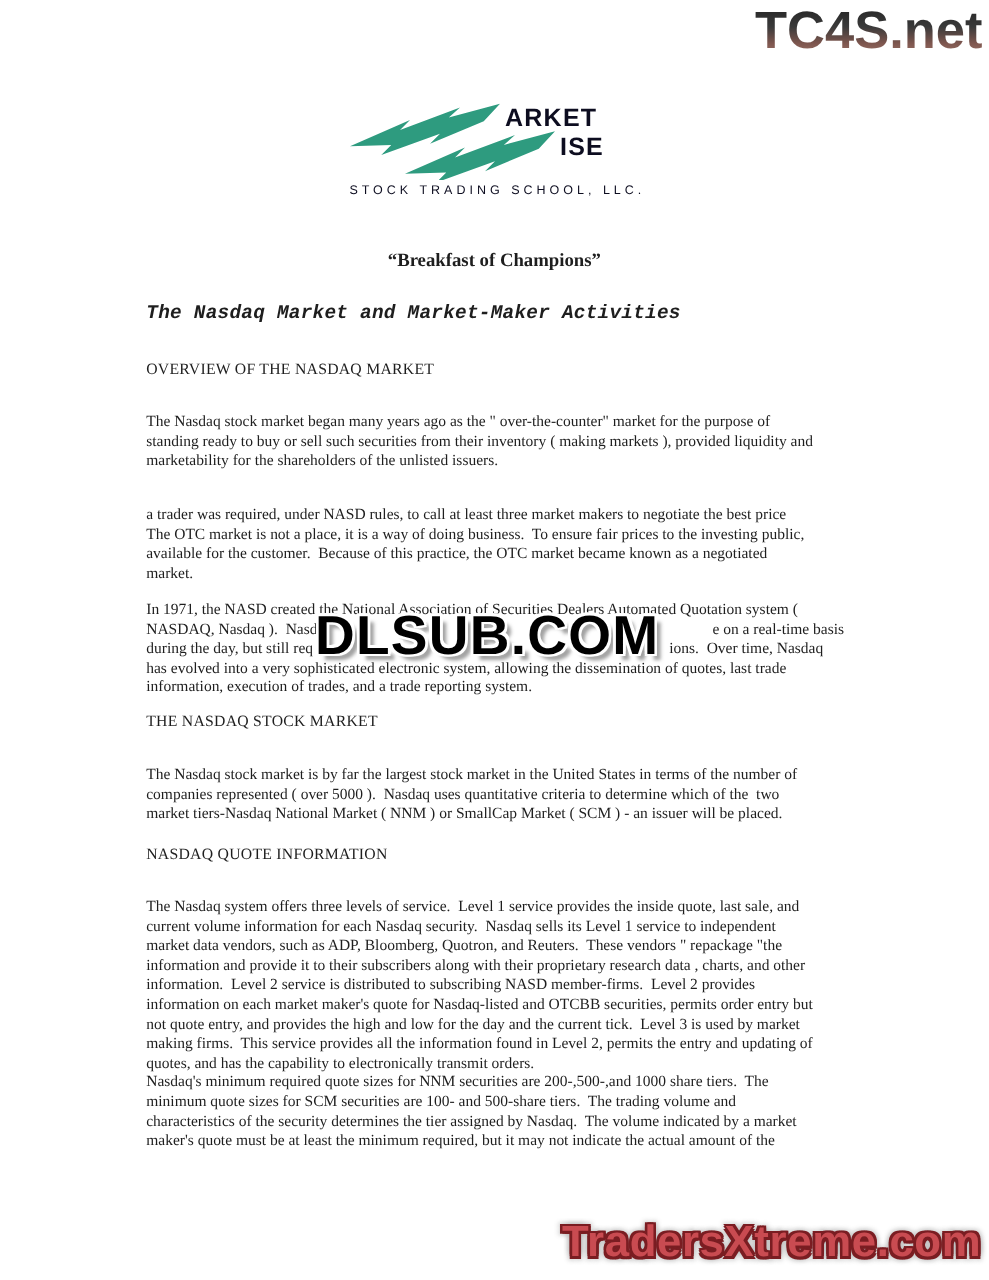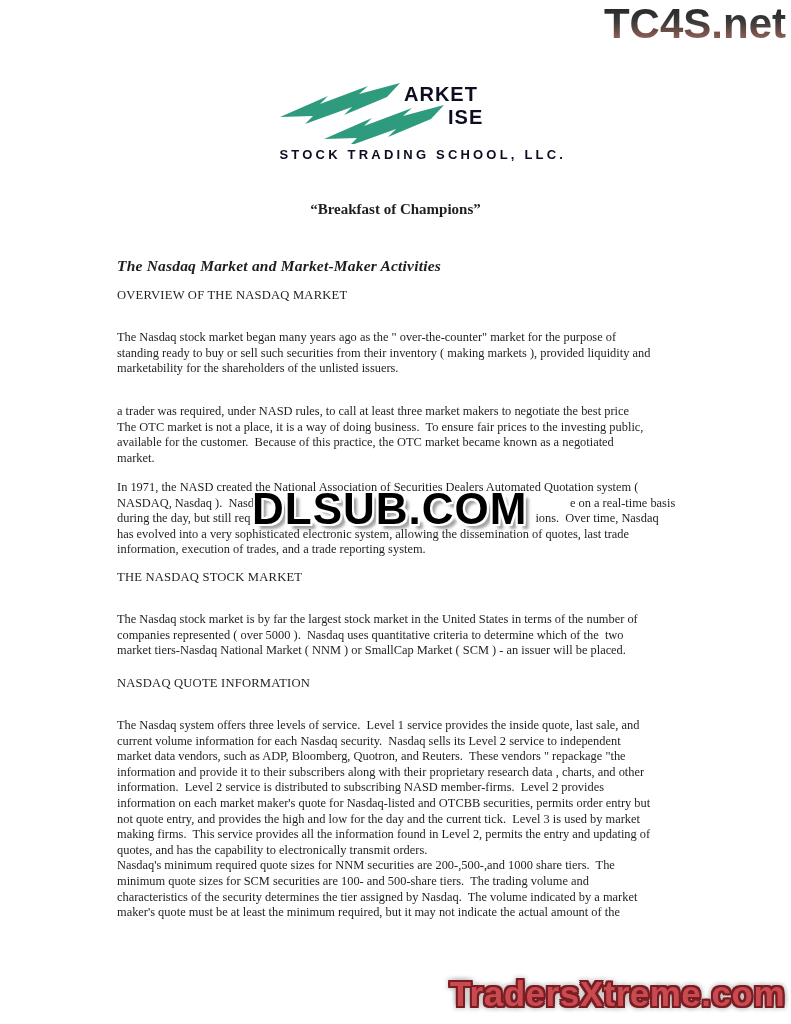--- a/index.html
+++ b/index.html
@@ -17,33 +17,33 @@
     background:linear-gradient(180deg,#1f1f1f 0%,#3a3a3a 45%,#7d564e 72%,#a87c71 100%);
     -webkit-background-clip:text;background-clip:text;
     -webkit-text-fill-color:transparent;color:#4a3a38;
   }
 
   
   .logo{top:82px;left:50%;transform:translateX(-50%);width:232px;text-align:center;}
   .logo svg{display:block;}
   .logo .tagline{
     margin-top:3px;font-family:"Liberation Sans", sans-serif;
-    font-weight:bold;font-size:13px;letter-spacing:3.2px;white-space:nowrap;text-align:center;
+    font-weight:normal;font-size:10px;letter-spacing:3.2px;white-space:nowrap;text-align:center;
   }
   .logo-word{
     font-family:"Liberation Sans", sans-serif;font-weight:bold;font-size:20px;letter-spacing:1px;
   }
 
   .quote-title{
     top:201px;left:0;width:100%;text-align:center;
     font-weight:bold;font-size:15px;
   }
   .main-heading{
-    top:257px;left:117px;
-    font-family:Liberation Serif, serif;
+    top:241px;left:117px;
+    font-family:Liberation Mono, monospace;
     font-weight:bold;font-style:italic;font-size:15.5px;letter-spacing:0.2px;
   }
   .sec-heading{
     left:117px;font-size:12.6px;letter-spacing:0.2px;
   }
   .para{left:117px;}
   .para .line{white-space:pre;font-size:12.4px;line-height:15.6px;}
 
   
   .wm-center{
@@ -110,21 +110,21 @@
 <div class="abs sec-heading" style="top:570px">THE NASDAQ STOCK MARKET</div>
 <div class="abs para" style="top:612px">
     <div class="line">The Nasdaq stock market is by far the largest stock market in the United States in terms of the number of</div>
     <div class="line">companies represented ( over 5000 ).  Nasdaq uses quantitative criteria to determine which of the  two</div>
     <div class="line">market tiers-Nasdaq National Market ( NNM ) or SmallCap Market ( SCM ) - an issuer will be placed.</div>
   </div>
 
 <div class="abs sec-heading" style="top:676px">NASDAQ QUOTE INFORMATION</div>
 <div class="abs para" style="top:718px">
     <div class="line">The Nasdaq system offers three levels of service.  Level 1 service provides the inside quote, last sale, and</div>
-    <div class="line">current volume information for each Nasdaq security.  Nasdaq sells its Level 2 service to independent</div>
+    <div class="line">current volume information for each Nasdaq security.  Nasdaq sells its Level 1 service to independent</div>
     <div class="line">market data vendors, such as ADP, Bloomberg, Quotron, and Reuters.  These vendors " repackage "the</div>
     <div class="line">information and provide it to their subscribers along with their proprietary research data , charts, and other</div>
     <div class="line">information.  Level 2 service is distributed to subscribing NASD member-firms.  Level 2 provides</div>
     <div class="line">information on each market maker's quote for Nasdaq-listed and OTCBB securities, permits order entry but</div>
     <div class="line">not quote entry, and provides the high and low for the day and the current tick.  Level 3 is used by market</div>
     <div class="line">making firms.  This service provides all the information found in Level 2, permits the entry and updating of</div>
     <div class="line">quotes, and has the capability to electronically transmit orders.</div>
     <div class="line">Nasdaq's minimum required quote sizes for NNM securities are 200-,500-,and 1000 share tiers.  The</div>
     <div class="line">minimum quote sizes for SCM securities are 100- and 500-share tiers.  The trading volume and</div>
     <div class="line">characteristics of the security determines the tier assigned by Nasdaq.  The volume indicated by a market</div>

